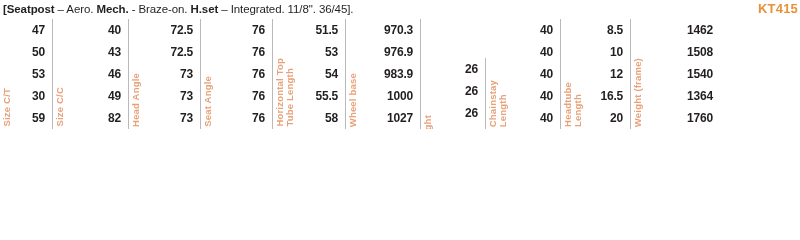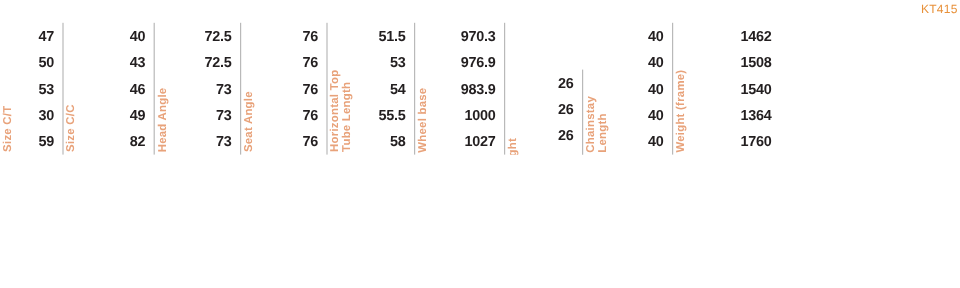--- a/index.html
+++ b/index.html
@@ -36,22 +36,22 @@
     color: #231f20;
     letter-spacing: -0.1px;
     white-space: nowrap;
     line-height: 16px;
   }
   #spec-note .lt { font-weight: normal; }
   #model-code {
     position: absolute;
     right: 2px;
     top: 1px;
-    font-size: 10px;
-    font-weight: normal;
+    font-size: 13px;
+    font-weight: bold;
     color: #e8913a;
     letter-spacing: 0.2px;
     line-height: 16px;
   }
 
   
   #geo-table {
     position: absolute;
     left: 0;
     top: 19px;
@@ -111,20 +111,23 @@
     letter-spacing: -0.2px;
     white-space: nowrap;
   }
 </style>
 </head>
 <body>
 
 <div id="root">
 
   <div id="header-bar">
+    <div id="spec-note">
+      <span>[</span><span>Seatpost</span><span class="lt"> – Aero. </span><span>Mech.</span><span class="lt"> - Braze-on. </span><span>H.set</span><span class="lt"> – Integrated. 11/8". 36/45].</span>
+    </div>
     <div id="model-code">KT415</div>
   </div>
 
   <div id="geo-table">
       <div class="geo-col" style="width: 53px;">
         <div class="col-label">
           <span class="lbl-line">Size C/T</span>
         </div>
         <div class="col-values">
           <div class="cell">47</div>
@@ -213,20 +216,33 @@
           <span class="lbl-line">Length</span>
         </div>
         <div class="col-values">
           <div class="cell">40</div>
           <div class="cell">40</div>
           <div class="cell">40</div>
           <div class="cell">40</div>
           <div class="cell">40</div>
         </div>
       </div>
+      <div class="geo-col" style="width: 70px;">
+        <div class="col-label">
+          <span class="lbl-line">Headtube</span>
+          <span class="lbl-line">Length</span>
+        </div>
+        <div class="col-values">
+          <div class="cell">8.5</div>
+          <div class="cell">10</div>
+          <div class="cell">12</div>
+          <div class="cell">16.5</div>
+          <div class="cell">20</div>
+        </div>
+      </div>
       <div class="geo-col last" style="width: 89px;">
         <div class="col-label">
           <span class="lbl-line">Weight (frame)</span>
         </div>
         <div class="col-values">
           <div class="cell">1462</div>
           <div class="cell">1508</div>
           <div class="cell">1540</div>
           <div class="cell">1364</div>
           <div class="cell">1760</div>

